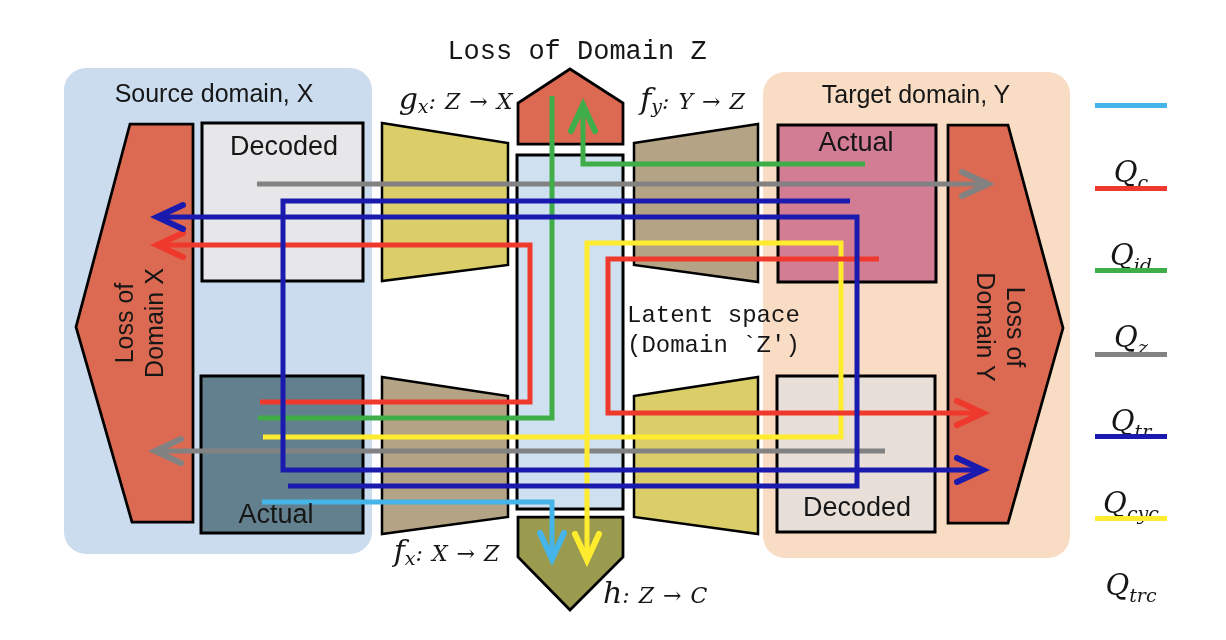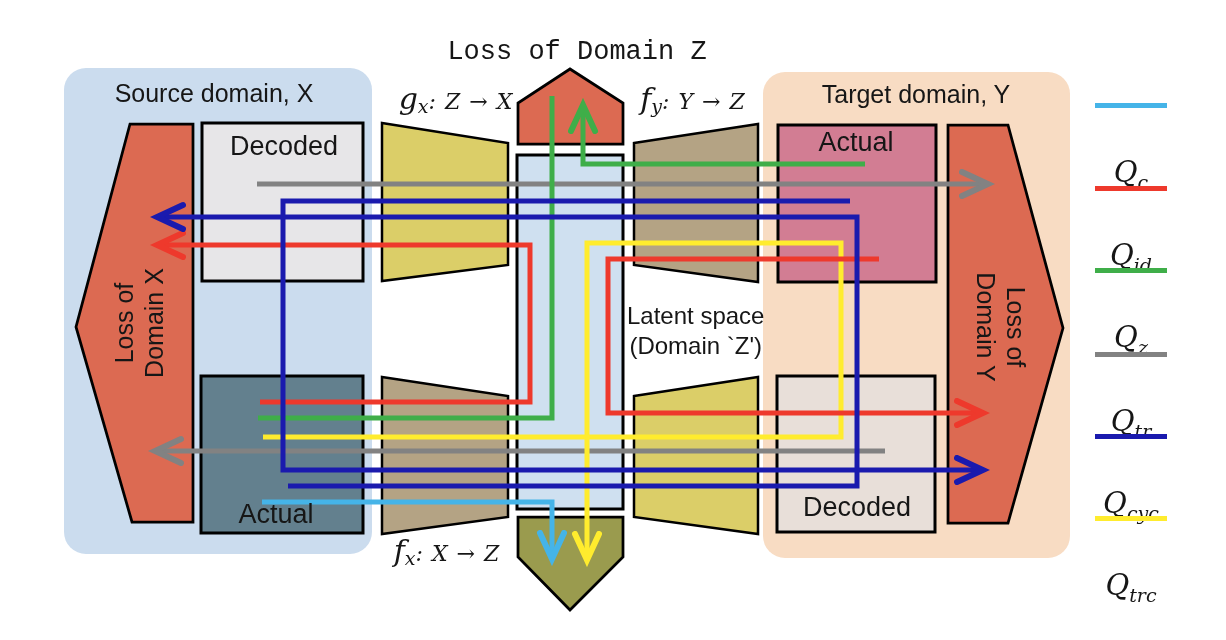--- a/index.html
+++ b/index.html
@@ -6,21 +6,21 @@
   .stage{position:relative;width:1226px;height:640px;background:#ffffff;
          font-family:"Liberation Sans",sans-serif;color:#161616;overflow:hidden;}
   .stage svg{position:absolute;left:0;top:0;}
   .olabel{position:absolute;transform:translate(-50%,-50%);white-space:nowrap;}
   .title{font-size:25px;}
   .big{font-size:27px;}
   .blabel{font-size:27px;}
   .vlabel{position:absolute;font-size:25px;line-height:1.2;text-align:center;white-space:nowrap;}
   .ccw{transform:translate(-50%,-50%) rotate(-90deg);}
   .cw{transform:translate(-50%,-50%) rotate(90deg);}
-  .latent-text{position:absolute;transform:translate(0,-50%);font-size:24px;line-height:1.27;text-align:center;white-space:nowrap;}
+  .latent-text{position:absolute;transform:translate(0,-50%);font-size:24px;line-height:1.27;text-align:center;white-space:nowrap;font-family:Liberation Mono, monospace;}
   .mlabel{position:absolute;transform:translate(-50%,-50%);font-family:"DejaVu Serif",serif;font-style:italic;white-space:nowrap;}
   .mlabel-left{position:absolute;transform:translate(0,-50%);font-family:"DejaVu Serif",serif;font-style:italic;white-space:nowrap;}
   .mf{font-size:30px;}
   .msub{font-size:19px;}
   .mrest{font-size:22px;letter-spacing:1px;}
   .legend-item{position:absolute;left:1095px;width:84px;}
   .swatch{position:absolute;left:0;top:0;width:72px;height:5px;}
   .legend-label{position:absolute;left:-6px;top:8px;width:84px;text-align:center;
                 font-family:"DejaVu Serif",serif;font-style:italic;font-size:29px;margin-top:44px;}
   .legend-label sub{font-size:19px;}
@@ -114,20 +114,23 @@
 
   <div class="mlabel" style="left:456px;top:99px;">
     <span class="mf">g</span><sub class="msub">x</sub><span class="mrest">: Z → X</span>
   </div>
   <div class="mlabel" style="left:447px;top:551px;">
     <span class="mf">f</span><sub class="msub">x</sub><span class="mrest">: X → Z</span>
   </div>
   <div class="mlabel" style="left:693px;top:99px;">
     <span class="mf">f</span><sub class="msub">y</sub><span class="mrest">: Y → Z</span>
   </div>
+  <div class="mlabel-left" style="left:603px;top:593px;">
+    <span class="mf">h</span><sub class="msub"></sub><span class="mrest">: Z → C</span>
+  </div>
 
   <div class="legend-item" style="top:103px;">
     <div class="swatch" style="background: rgb(69, 180, 232);"></div>
     <div class="legend-label"><span>Q</span><sub>c</sub></div>
   </div>
   <div class="legend-item" style="top:186px;">
     <div class="swatch" style="background: rgb(238, 57, 44);"></div>
     <div class="legend-label"><span>Q</span><sub>id</sub></div>
   </div>
   <div class="legend-item" style="top:268px;">

